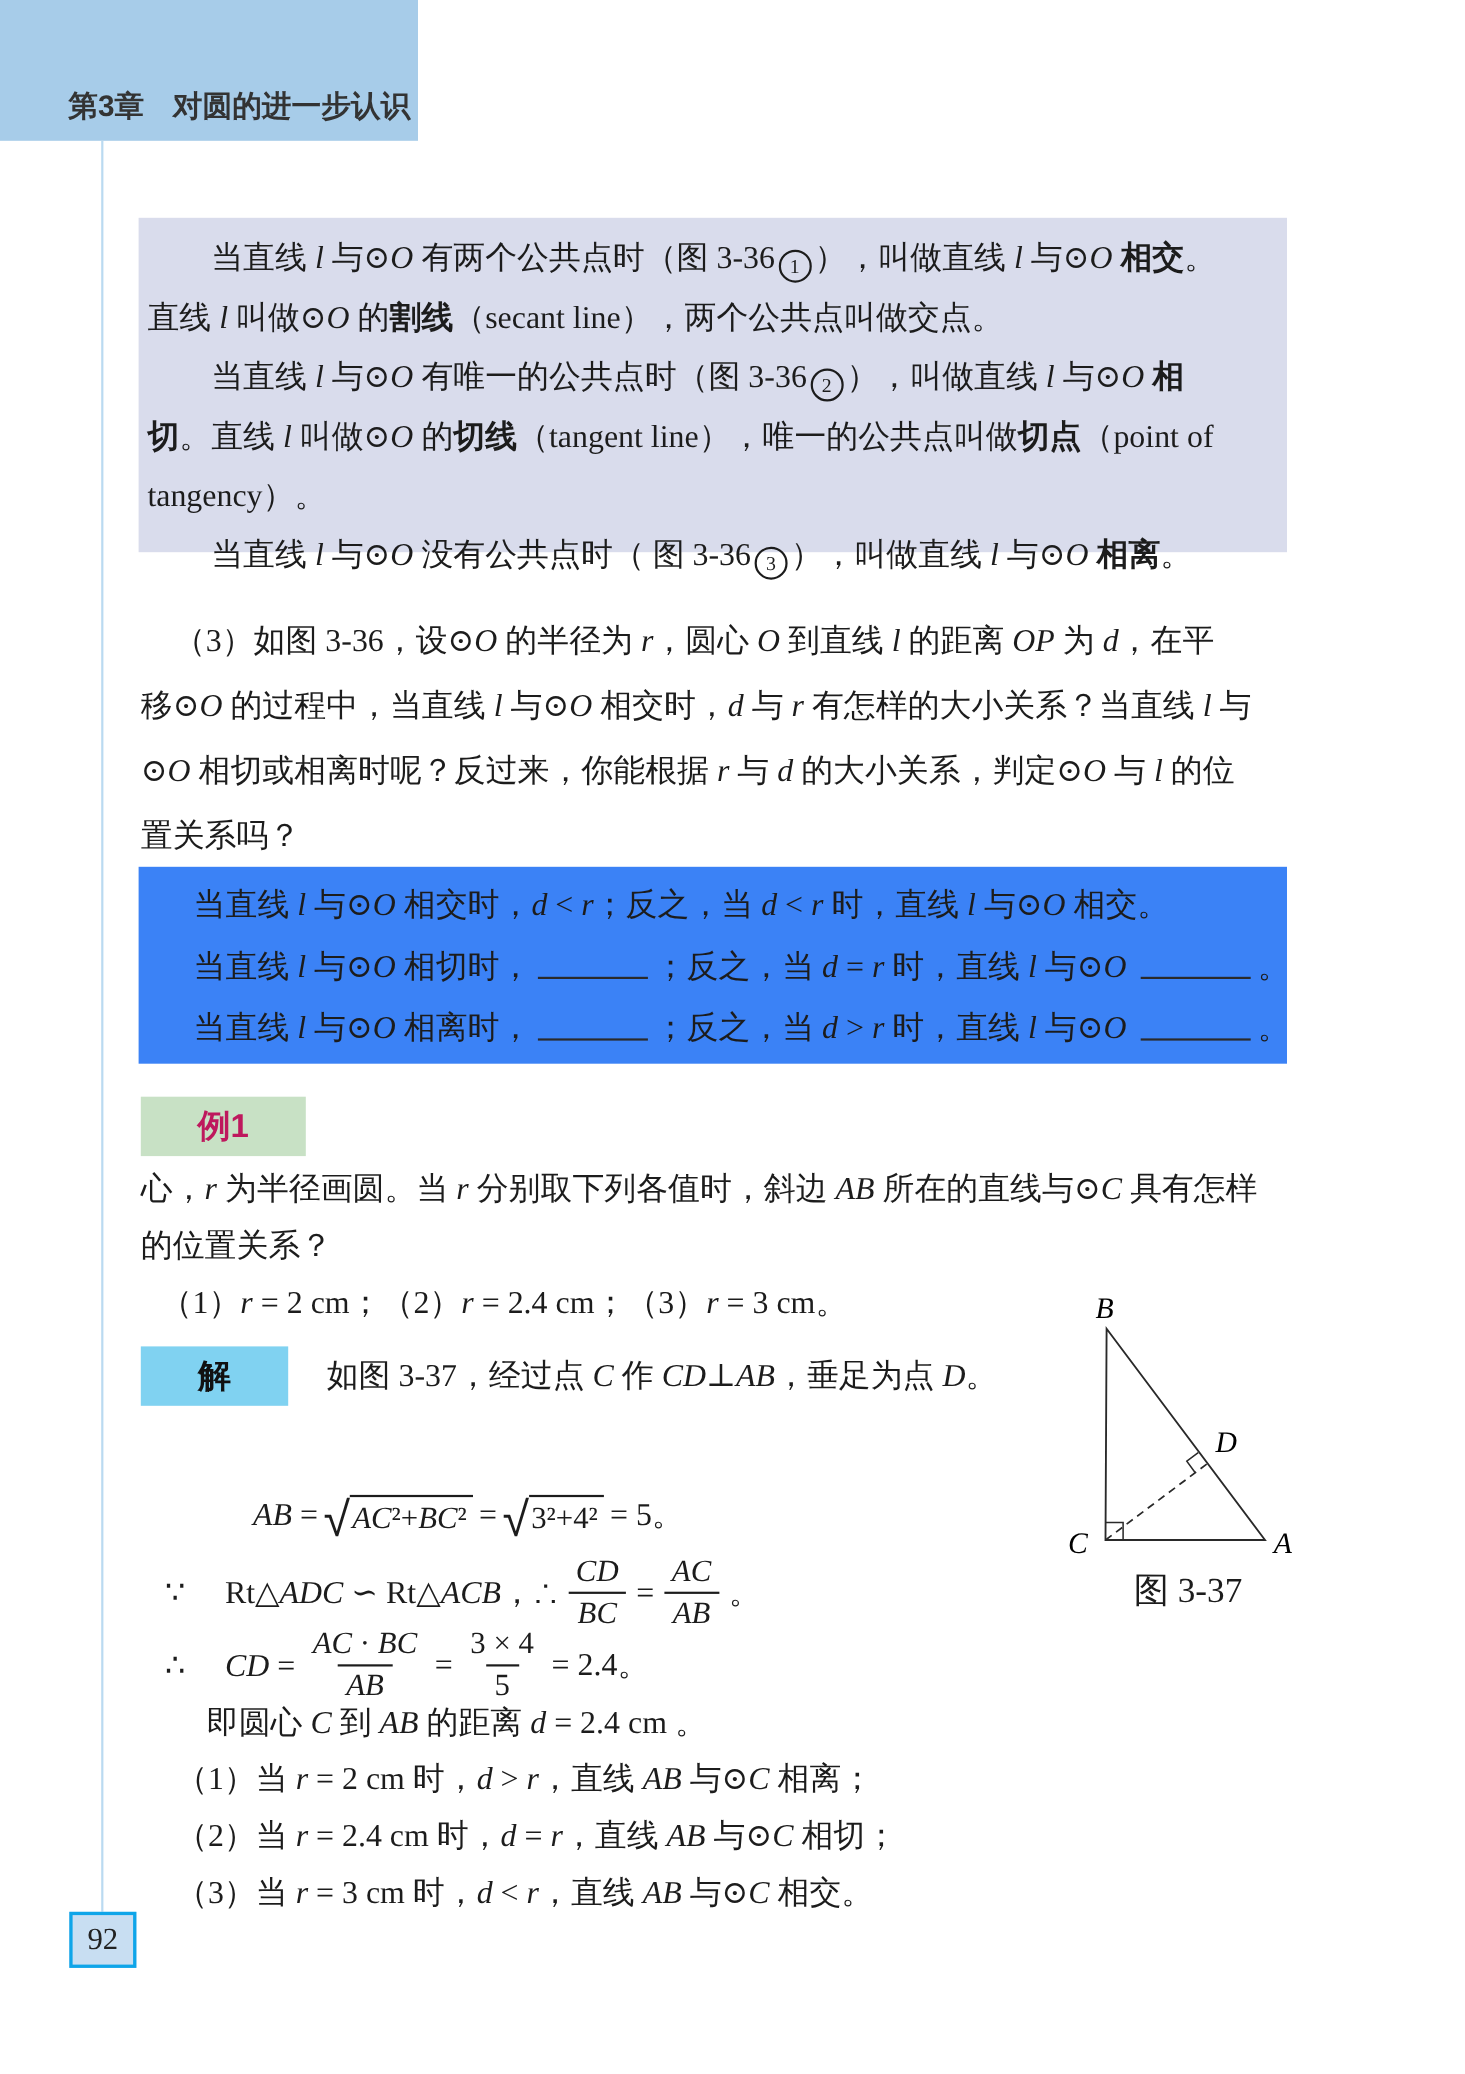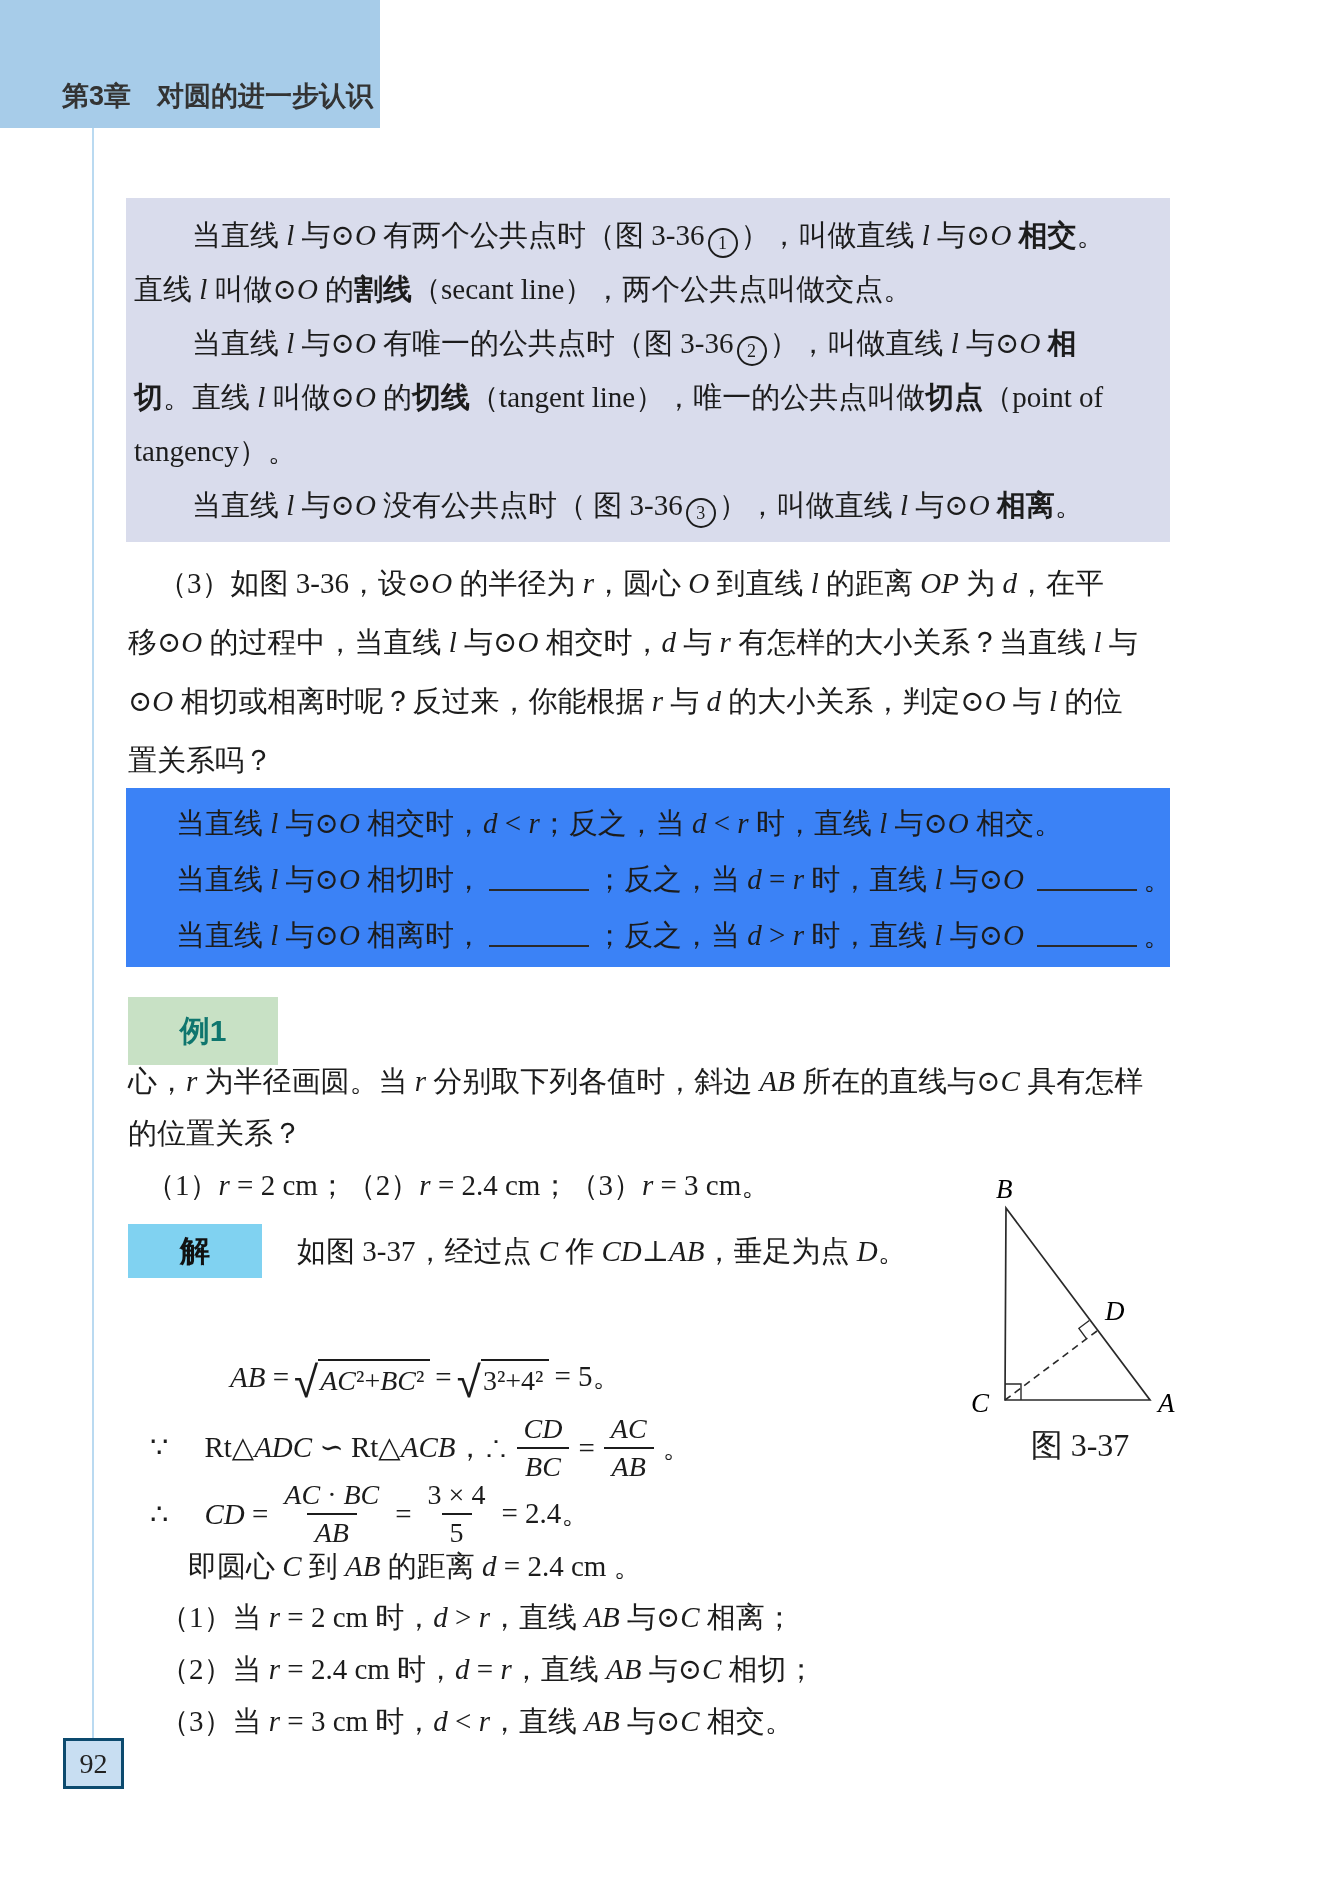--- a/index.html
+++ b/index.html
@@ -8,42 +8,42 @@
 
   
   .band{position:absolute;left:0;top:0;width:380px;height:128px;background:#a7cce9;}
   .band-title{position:absolute;left:62px;top:78px;font-family:"Liberation Sans","DejaVu Sans",sans-serif;
               font-weight:bold;font-size:27px;color:#333;white-space:nowrap;}
   .band-title .gap2{display:inline-block;width:26px;}
 
   
   .vrule{position:absolute;left:92px;top:128px;width:2px;height:1610px;background:#badaf1;}
   .pagenum{position:absolute;left:63px;top:1738px;width:61px;height:51px;background:#c8def2;
-           border:3px solid #0c4a6e;box-sizing:border-box;display:flex;align-items:center;justify-content:center;
+           border:3px solid #0ea5e9;box-sizing:border-box;display:flex;align-items:center;justify-content:center;
            font-size:28px;color:#222;}
 
   
-  .defbox{position:absolute;left:126px;top:198px;width:1044px;height:344px;background:#d9dcec;
+  .defbox{position:absolute;left:126px;top:198px;width:1044px;height:304px;background:#d9dcec;
           padding:10px 8px 0 8px;box-sizing:border-box;}
   .defbox .ln{height:54px;line-height:54px;white-space:nowrap;}
   .relbox{position:absolute;left:126px;top:788px;width:1044px;height:179px;background:#3b82f6;
           padding:7px 8px 0 8px;box-sizing:border-box;}
   .relbox .ln{height:56px;line-height:56px;white-space:nowrap;}
 
   .qpara{position:absolute;left:128px;top:554px;width:1044px;}
   .qpara .ln{height:59px;line-height:59px;white-space:nowrap;}
 
   .ind1{padding-left:30px;}
   .ind2{padding-left:58px;}
   .ind3{padding-left:42px;}
 
   
-  .exlabel{position:absolute;left:128px;top:997px;width:150px;height:68px;background:#c8e1c5;
+  .exlabel{position:absolute;left:128px;top:997px;width:150px;height:54px;background:#c8e1c5;
            display:flex;align-items:center;justify-content:center;font-weight:bold;font-size:30px;
-           font-family:"Liberation Sans","DejaVu Sans",sans-serif;color:#0f766e;}
+           font-family:"Liberation Sans","DejaVu Sans",sans-serif;color:#be185d;}
   .sollabel{position:absolute;left:128px;top:1224px;width:134px;height:54px;background:#80d2f1;
            display:flex;align-items:center;justify-content:center;font-weight:bold;font-size:30px;
            font-family:"Liberation Sans","DejaVu Sans",sans-serif;color:#111;}
 
   .abs{position:absolute;white-space:nowrap;}
   .lh54{height:54px;line-height:54px;}
   .lh50{height:50px;line-height:50px;}
   .lh46{height:46px;line-height:46px;}
 
   

